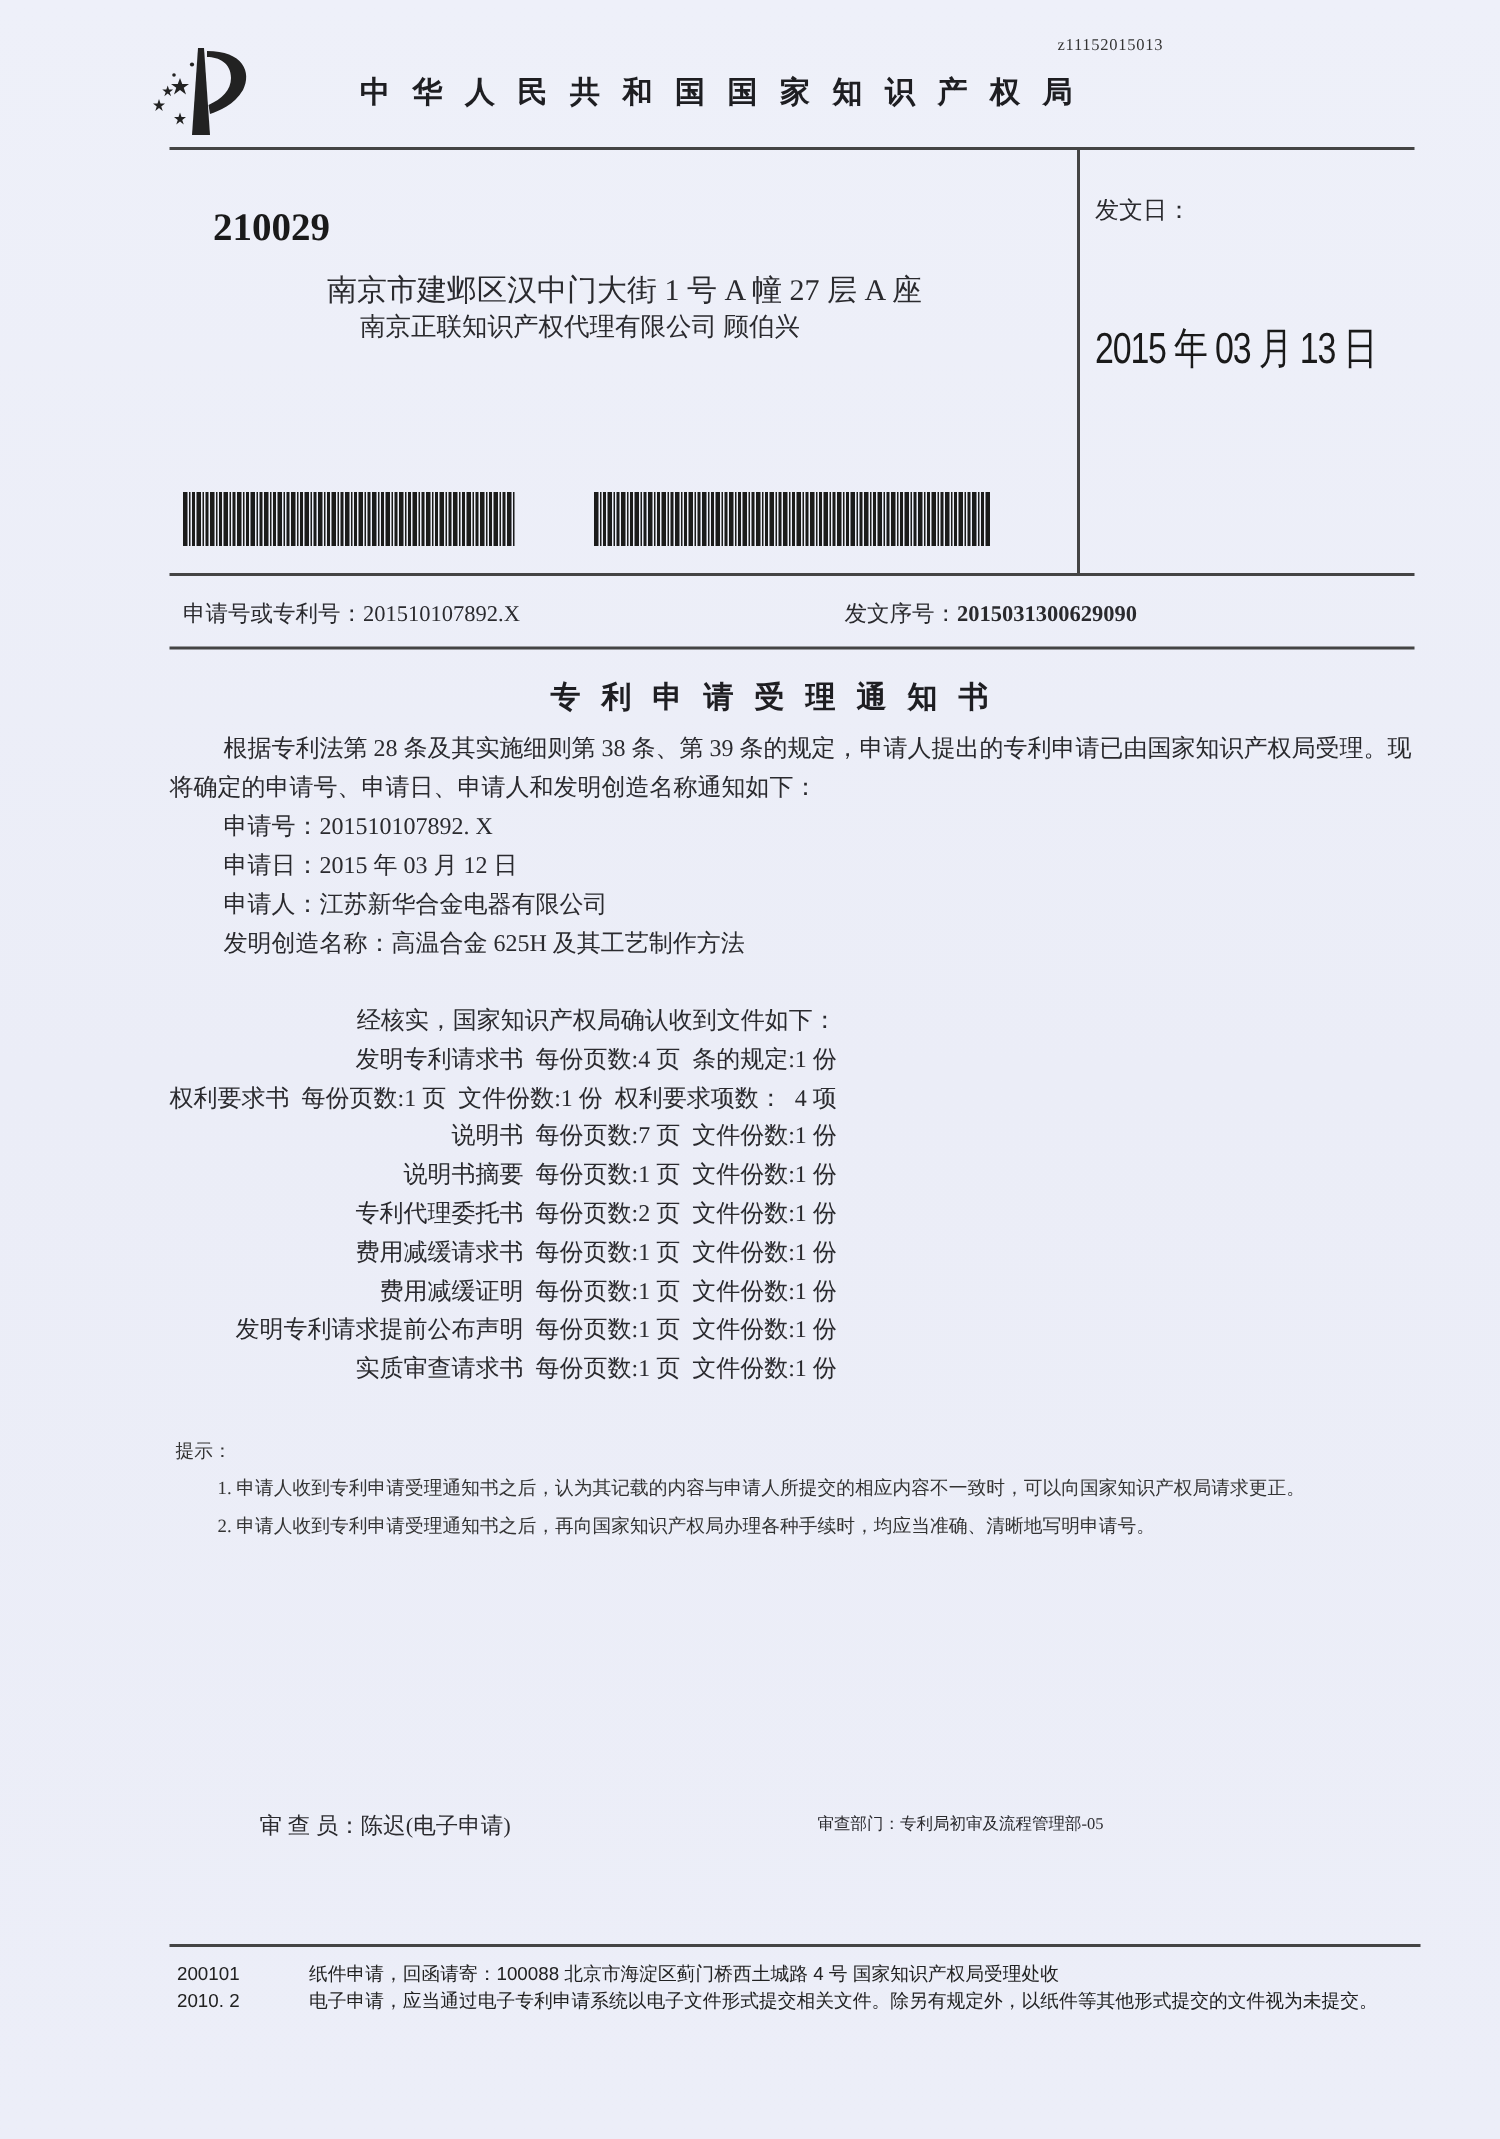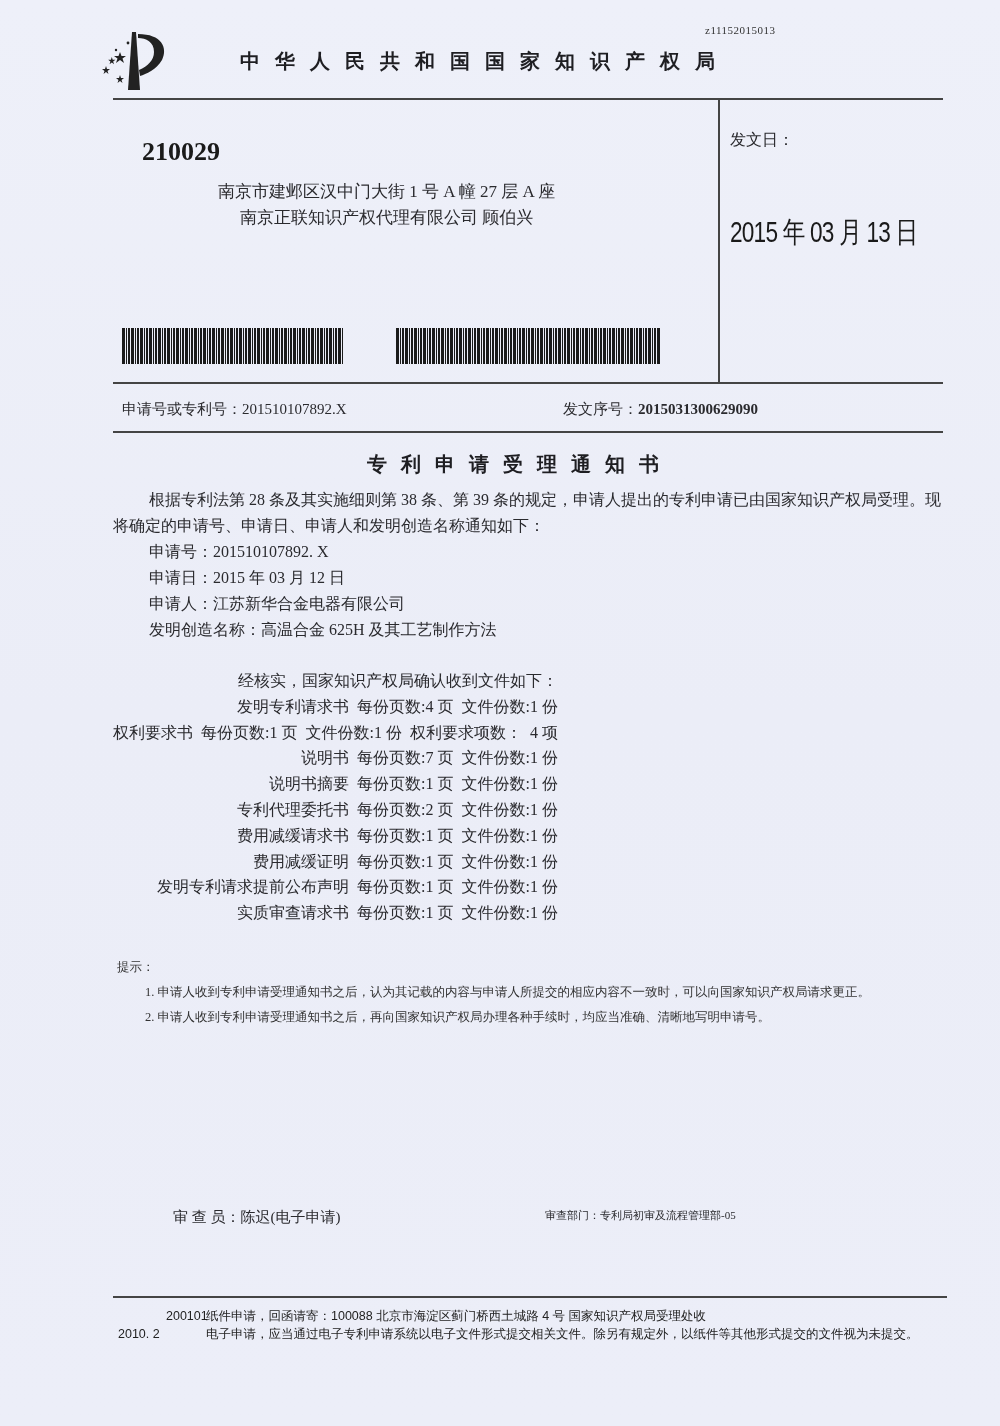--- a/index.html
+++ b/index.html
@@ -24,21 +24,21 @@
       left: 240px; top: 48px;
       font-family: "DejaVu Sans", sans-serif;
       font-weight: bold; font-size: 20px; letter-spacing: 15px;
       color: #1e1e22;
     }
     .hline { background: #444; height: 2px; }
     .vline { background: #444; width: 1.5px; }
 
     
     .postcode { left: 142px; top: 137px; font-size: 26px; font-weight: bold; font-family: "Liberation Serif", serif; color: #1a1a1a; }
-    .addr1 { left: 218px; top: 180px; font-size: 17px; font-family: "Liberation Serif", serif; }
+    .addr1 { left: 218px; top: 180px; font-size: 20px; font-family: "Liberation Serif", serif; }
     .addr2 { left: 240px; top: 206px; font-size: 17px; font-family: "Liberation Serif", serif; }
 
     .issue-label { left: 730px; top: 130px; font-size: 16px; font-family: Liberation Serif, serif; }
     .issue-date {
       left: 730px; top: 213px;
       font-family: "Liberation Sans", sans-serif;
       font-size: 29px; letter-spacing: -1px; transform: scaleX(0.78); transform-origin: left;
       color: #1a1a1a;
     }
 
@@ -64,21 +64,21 @@
     .files { left: 113px; top: 668px; text-align: right; }
     .files div { height: 25.8px; white-space: pre; }
 
     .tips { left: 117px; top: 955px; font-size: 12.5px; line-height: 25px; width: 840px; font-family: "Liberation Serif", serif; color: #333; }
     .tips .indent { text-indent: 28px; }
 
     .examiner { left: 173px; top: 1208px; font-size: 15px; font-family: "Liberation Serif", serif; }
     .dept { left: 545px; top: 1208px; font-size: 11px; font-family: "Liberation Serif", serif; }
 
     .footer { font-family: "Liberation Sans", sans-serif; font-size: 12.5px; color: #222; line-height: 16px; }
-    .f-code1 { left: 118px; top: 1308px; margin-left: 48px; }
+    .f-code1 { left: 118px; top: 1308px; }
     .f-code2 { left: 118px; top: 1326px; }
     .f-line1 { left: 206px; top: 1308px; }
     .f-line2 { left: 206px; top: 1326px; width: 760px; }
   </style>
 </head>
 <body>
 
 <div class="page">
 
   <div class="abs doc-code">z11152015013</div>
@@ -292,21 +292,21 @@
 
   <div class="abs body-text info-list">
     <div><span>申请号：</span><span>201510107892. X</span></div>
     <div><span>申请日：</span><span>2015 年 03 月 12 日</span></div>
     <div><span>申请人：</span><span>江苏新华合金电器有限公司</span></div>
     <div><span>发明创造名称：</span><span>高温合金 625H 及其工艺制作方法</span></div>
   </div>
 
   <div class="abs body-text files">
     <div>经核实，国家知识产权局确认收到文件如下：</div>
-    <div>发明专利请求书  每份页数:4 页  文件份数:1 份</div>
+    <div>发明专利请求书  每份页数:4 页  条的规定:1 份</div>
     <div>权利要求书  每份页数:1 页  文件份数:1 份  权利要求项数：  4 项</div>
     <div>说明书  每份页数:7 页  文件份数:1 份</div>
     <div>说明书摘要  每份页数:1 页  文件份数:1 份</div>
     <div>专利代理委托书  每份页数:2 页  文件份数:1 份</div>
     <div>费用减缓请求书  每份页数:1 页  文件份数:1 份</div>
     <div>费用减缓证明  每份页数:1 页  文件份数:1 份</div>
     <div>发明专利请求提前公布声明  每份页数:1 页  文件份数:1 份</div>
     <div>实质审查请求书  每份页数:1 页  文件份数:1 份</div>
   </div>
 

